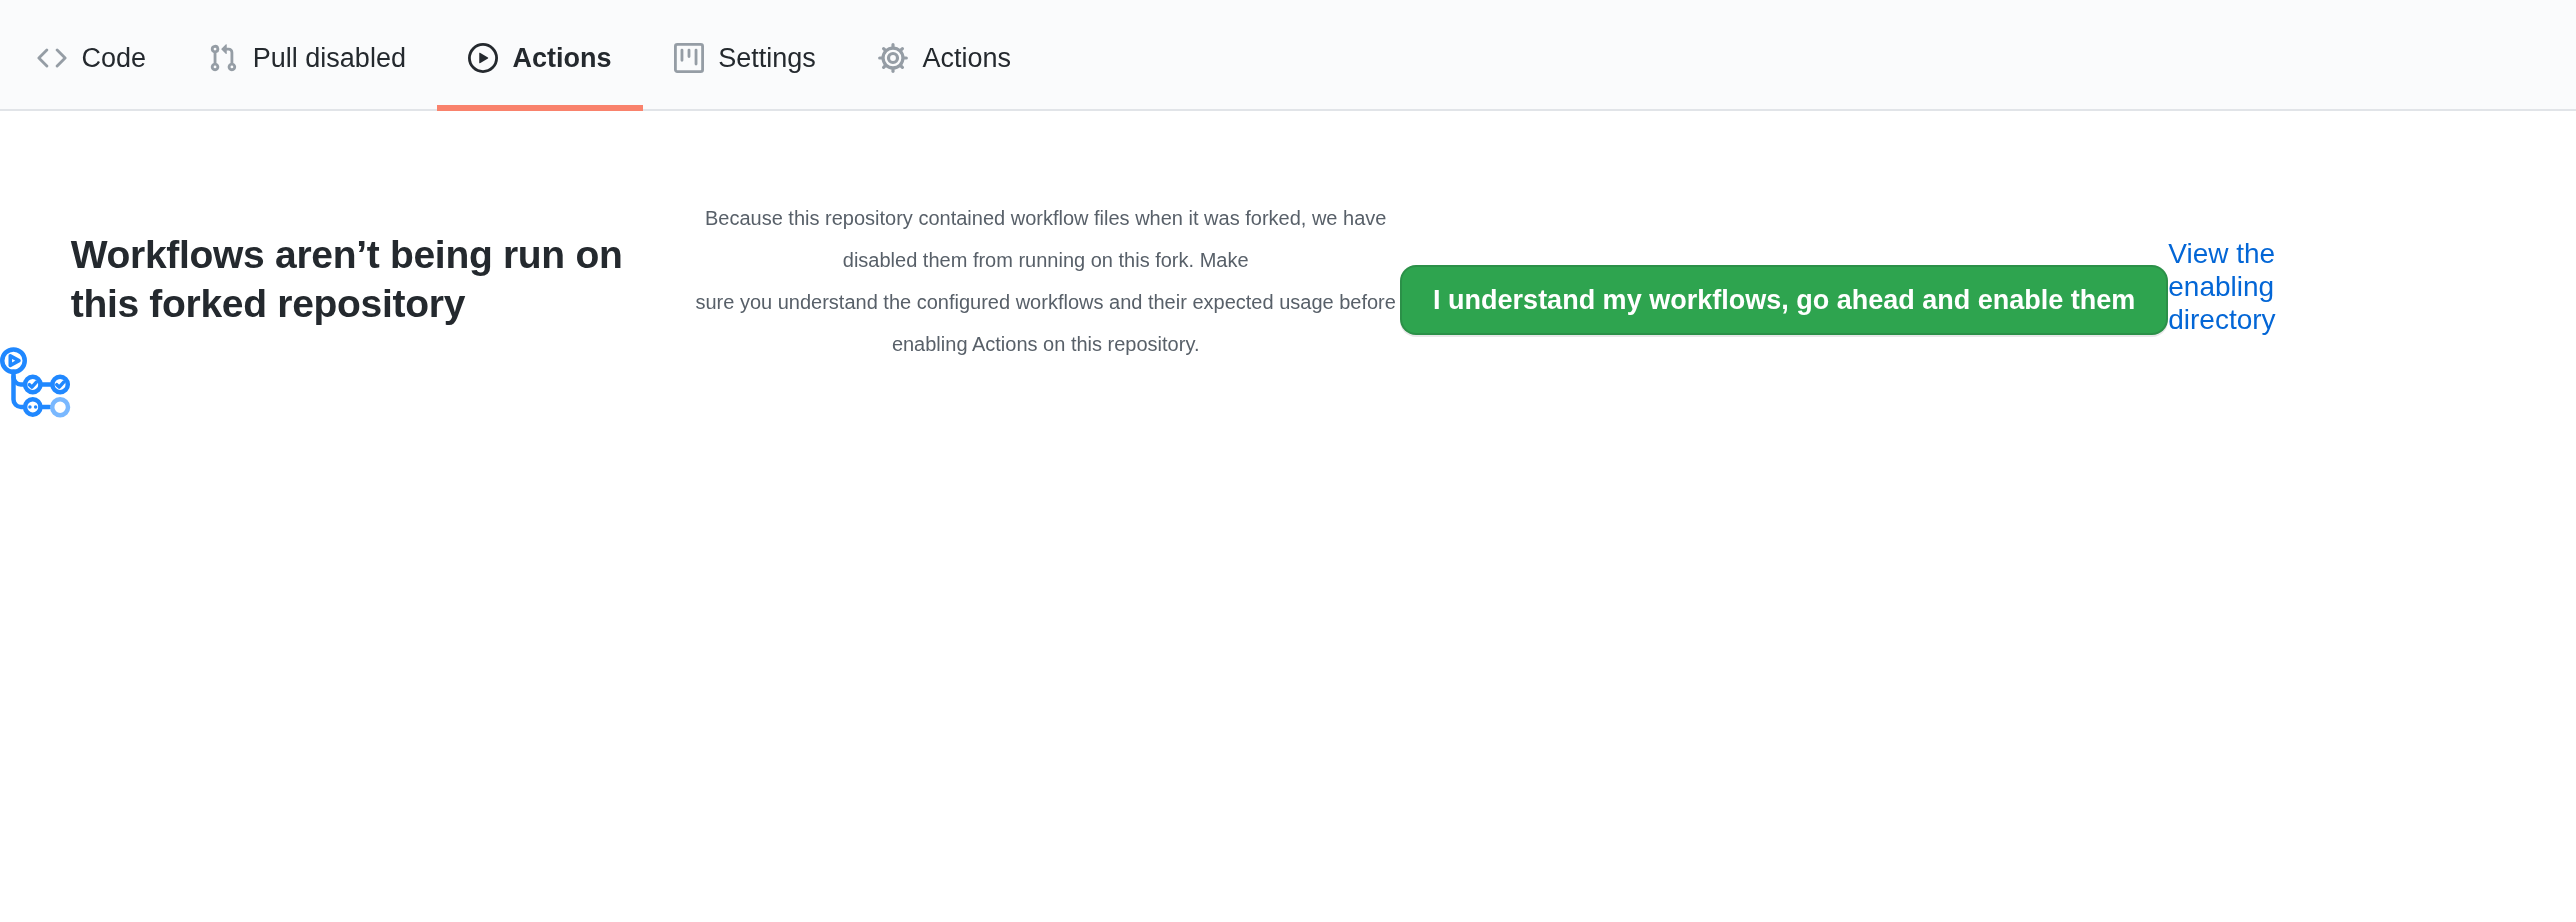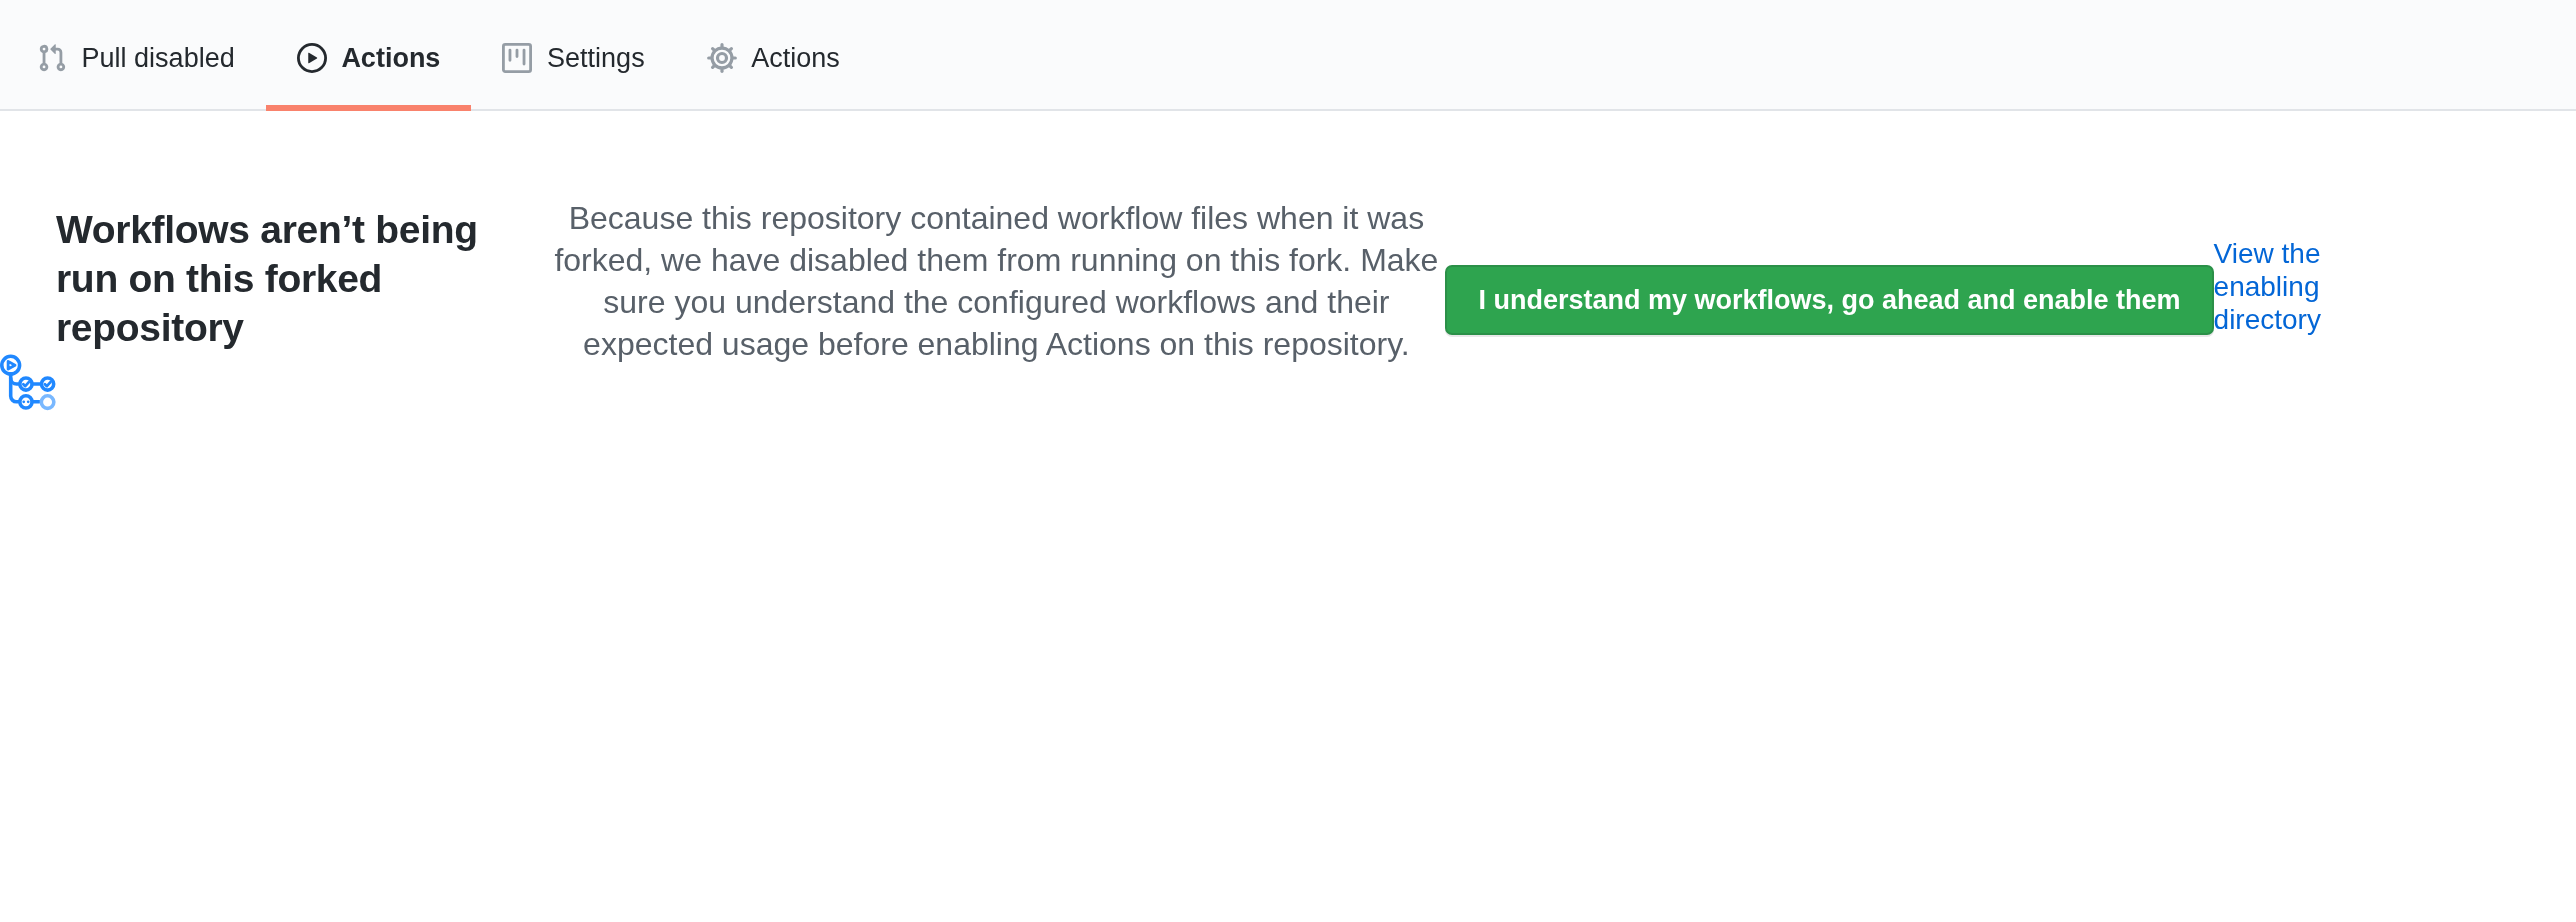--- a/index.html
+++ b/index.html
@@ -58,54 +58,60 @@
   .bs-title {
     margin-top: 43px;
     font-size: 39px;
     line-height: 49px;
     font-weight: 700;
     color: #24292e;
     letter-spacing: -0.3px;
   }
   .bs-desc {
     margin-top: 14.7px;
-    font-size: 32px;
+    font-size: 20px;
     line-height: 42px;
     color: #586069;
     text-align: center;
   }
   .enable-btn {
     margin-top: 53px;
     background: #2ea44f;
     color: #ffffff;
     font-family: "Liberation Sans", sans-serif;
     font-weight: 700;
     font-size: 27px;
     line-height: 29px;
     padding: 18.6px 31px;
     border: 2px solid rgba(27, 31, 35, 0.15);
-    border-radius: 7px;
+    border-radius: 16px;
     box-shadow: 0 2px 0 rgba(27, 31, 35, 0.10);
     cursor: pointer;
     white-space: nowrap;
   }
   .dir-link {
     margin-top: 26px;
     color: #0366d6;
     font-size: 28px;
     line-height: 33px;
     text-decoration: none;
     cursor: pointer;
   }
 </style>
 </head>
 <body>
 
 <nav class="topnav">
 
+  <div class="tab">
+    <svg class="octicon" viewBox="0 0 16 16" aria-hidden="true">
+      <path d="M4.72 3.22a.75.75 0 011.06 1.06L2.06 8l3.72 3.72a.75.75 0 11-1.06 1.06L.47 8.53a.75.75 0 010-1.06l4.25-4.25zm6.56 0a.75.75 0 10-1.06 1.06L13.94 8l-3.72 3.72a.75.75 0 101.06 1.06l4.25-4.25a.75.75 0 000-1.06l-4.25-4.25z"></path>
+    </svg>
+    <span>Code</span>
+  </div>
 
   <div class="tab">
     <svg class="octicon" viewBox="0 0 16 16" aria-hidden="true">
       <path d="M7.177 3.073L9.573.677A.25.25 0 0110 .854v4.792a.25.25 0 01-.427.177L7.177 3.427a.25.25 0 010-.354zM3.75 2.5a.75.75 0 100 1.5.75.75 0 000-1.5zm-2.25.75a2.25 2.25 0 113 2.122v5.256a2.251 2.251 0 11-1.5 0V5.372A2.25 2.25 0 011.5 3.25zM11 2.5h-1V4h1a1 1 0 011 1v5.628a2.251 2.251 0 101.5 0V5A2.5 2.5 0 0011 2.5zm1 10.25a.75.75 0 111.5 0 .75.75 0 01-1.5 0zM3.75 12a.75.75 0 100 1.5.75.75 0 000-1.5z"></path>
     </svg>
     <span>Pull disabled</span>
   </div>
 
   <div class="tab active">
     <svg class="octicon" viewBox="0 0 16 16" aria-hidden="true">

